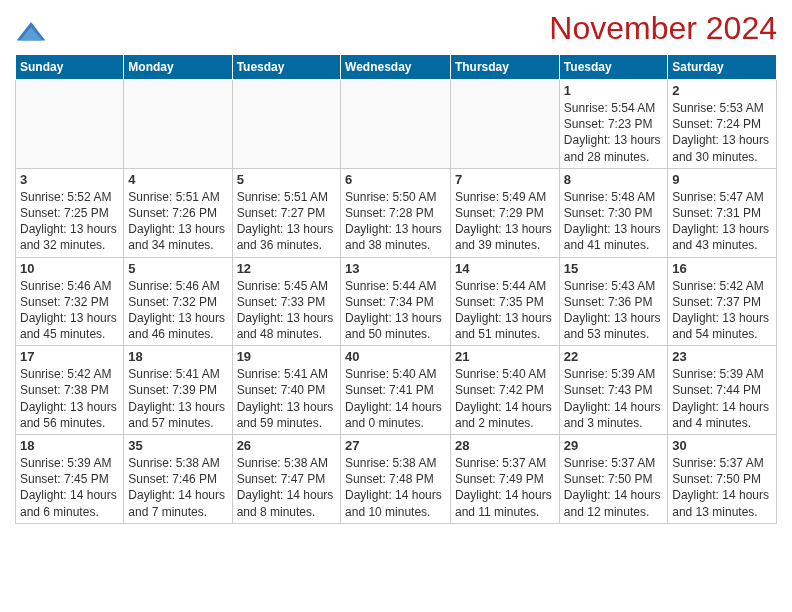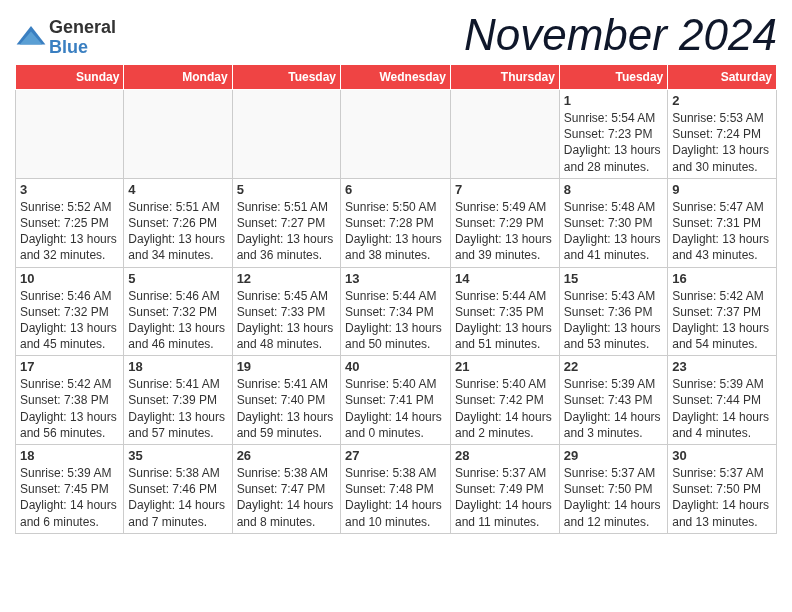--- a/index.html
+++ b/index.html
@@ -38,39 +38,38 @@
     }
     .logo-icon {
       width: 32px;
       height: 32px;
       margin-right: 2px;
     }
     .title-block {
       text-align: right;
     }
     .month-title {
-      font-size: 44px;
+      font-size: 32px;
       font-weight: normal;
-      color: #0f172a;
-      font-style: italic;
+      color: #b91c1c;
     }
     .location {
       font-size: 15px;
       color: #333;
     }
     .calendar {
       width: 100%;
       border-collapse: collapse;
       font-size: 11px;
     }
     .calendar th {
-      background-color: #ef4444;
+      background-color: #0369a1;
       color: #fff;
       padding: 5px 4px;
-      text-align: right;
+      text-align: left;
       font-size: 12px;
       font-weight: bold;
       border: 1px solid #fff;
     }
     .calendar td {
       border: 1px solid #ccc;
       vertical-align: top;
       padding: 3px 4px;
       width: 113px;
       min-height: 80px;
@@ -97,24 +96,20 @@
   </style>
 </head>
 <body>
 
 <div class="header">
   <div class="logo">
     <svg class="logo-icon" viewBox="0 0 40 40">
       <polygon points="20,5 38,28 2,28" fill="#3a7fc1"></polygon>
       <polygon points="20,12 34,28 6,28" fill="#5a9fd4"></polygon>
     </svg>
-    <div class="logo-text">
-      <span class="logo-general">General</span>
-      <span class="logo-blue">Blue</span>
-    </div>
   </div>
   <div class="title-block">
     <div class="month-title">November 2024</div>
   </div>
 </div>
 
 <table class="calendar">
   <thead>
     <tr>
     <th>Sunday</th>

